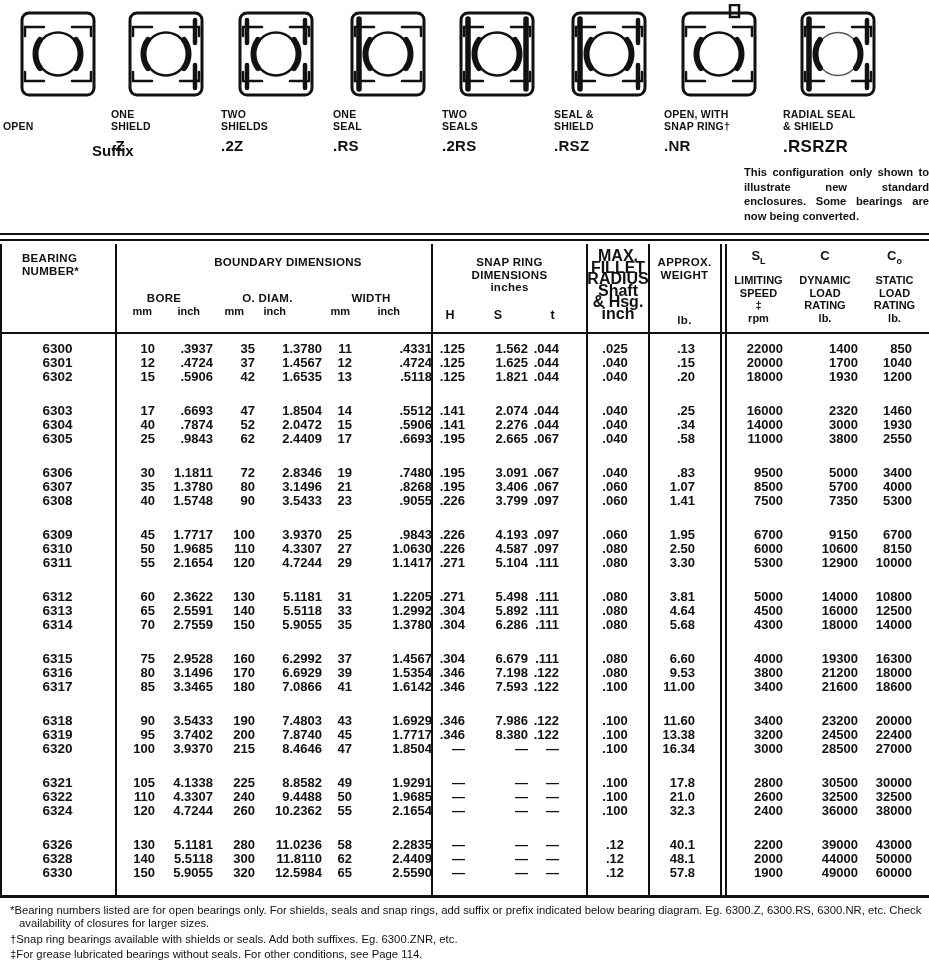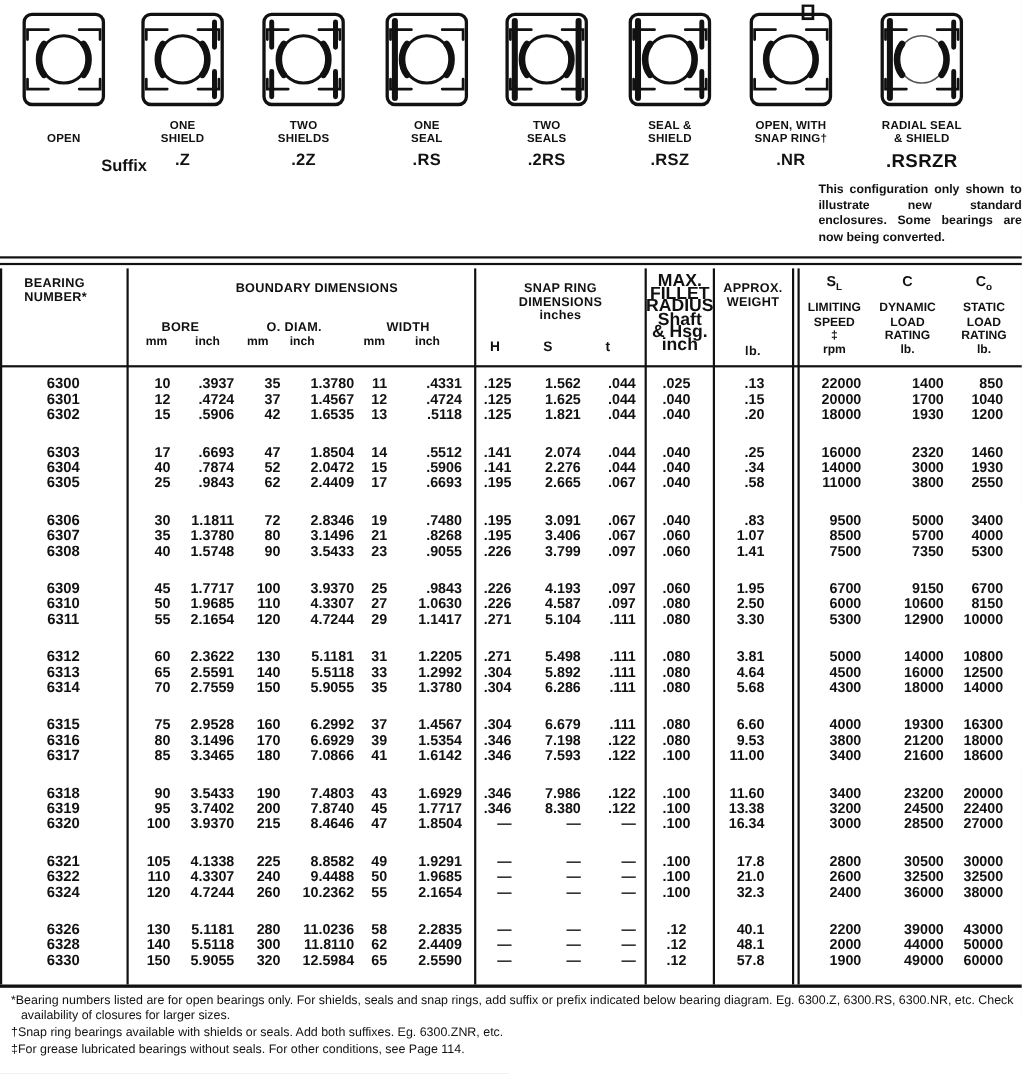--- a/index.html
+++ b/index.html
@@ -1,21 +1,21 @@
 <!DOCTYPE html>
 <html><head>
 <meta charset="utf-8">
 <style>
   html,body{margin:0;padding:0;background:#e8e8e8;}
   .page{position:relative;width:929px;height:976px;background:#fff;color:#111;
         font-family:"Liberation Sans",sans-serif;overflow:hidden;margin:0 auto;}
 
   
   .legend{position:absolute;left:0;top:0;width:929px;height:232px;}
-  .leg-item{position:absolute;top:0;width:110px;text-align:center;}
+  .leg-item{position:absolute;top:0;width:110px;text-align:left;}
   .leg-svg{display:block;margin:4px auto 0;}
   .leg-label{margin-top:2px;height:26px;display:flex;flex-direction:column;justify-content:flex-end;
              font-size:10.5px;font-weight:700;line-height:12px;letter-spacing:.2px;}
   .leg-suffix{margin-top:5px;font-size:15px;font-weight:700;letter-spacing:.3px;}
   .leg-suffix.big{font-size:17px;}
   .suffix-word{position:absolute;left:92px;top:142px;font-size:15px;font-weight:700;}
   .leg-note{position:absolute;left:744px;top:165px;width:185px;font-size:11.2px;font-weight:700;
             line-height:14.6px;text-align:justify;}
 
   
@@ -35,23 +35,23 @@
 
   
   .tbody{position:absolute;left:0;top:334px;width:929px;height:561px;padding-top:8px;
          box-sizing:border-box;font-weight:700;font-size:13px;overflow:hidden;}
   .tgroup{margin-bottom:20px;}
   .trow{display:grid;height:14px;line-height:14px;
         grid-template-columns:115px 40px 58px 42px 67px 30px 80px 36px 60px 59px 62px 73px 68px 70px 69px;}
   .cell{white-space:nowrap;}
   .c1{text-align:center;font-size:13.5px;}
   .c2,.c3,.c4,.c5,.c6,.c7,.c8,.c9,.c10,.c12,.c13,.c14,.c15{text-align:right;}
-  .c7{padding-right:12px;}
+  .c7{}
   .c8{padding-right:3px;}
-  .c10{padding-right:9px;}
+  .c10{padding-right:28px;}
   .c11{text-align:center;padding-right:6px;}
   .c12{padding-right:27px;}
   .c13{padding-right:7px;}
   .c14{padding-right:2px;}
   .c15{padding-right:17px;}
 
   
   .footnotes{position:absolute;left:10px;top:904px;width:915px;font-size:11.3px;line-height:13px;}
   .fn{padding-left:9px;text-indent:-9px;margin-bottom:2.5px;}
   .fn-plain{padding-left:5px;text-indent:0;}

